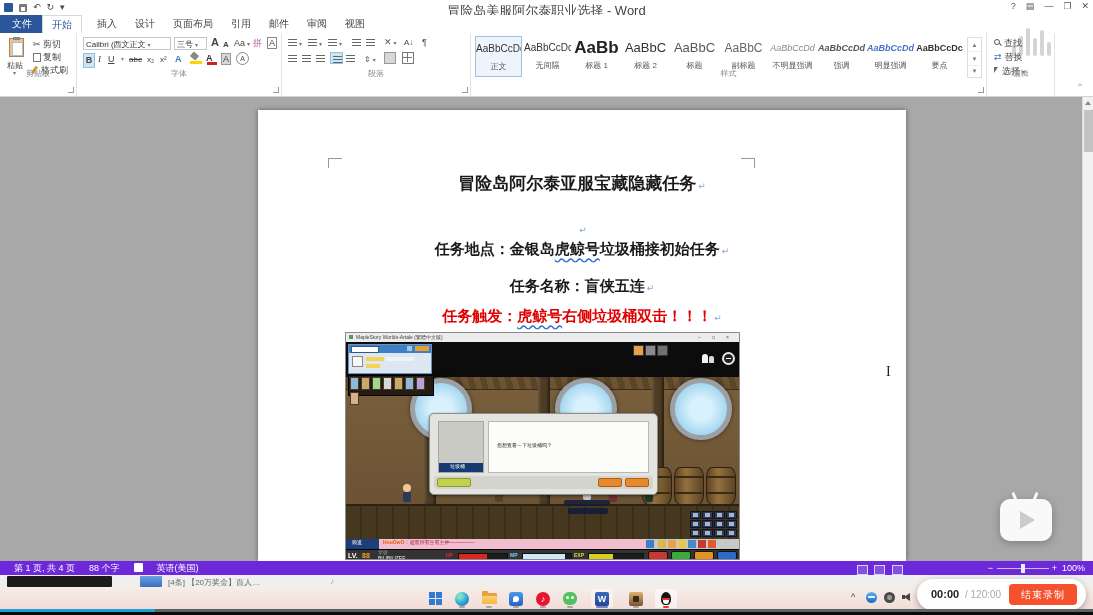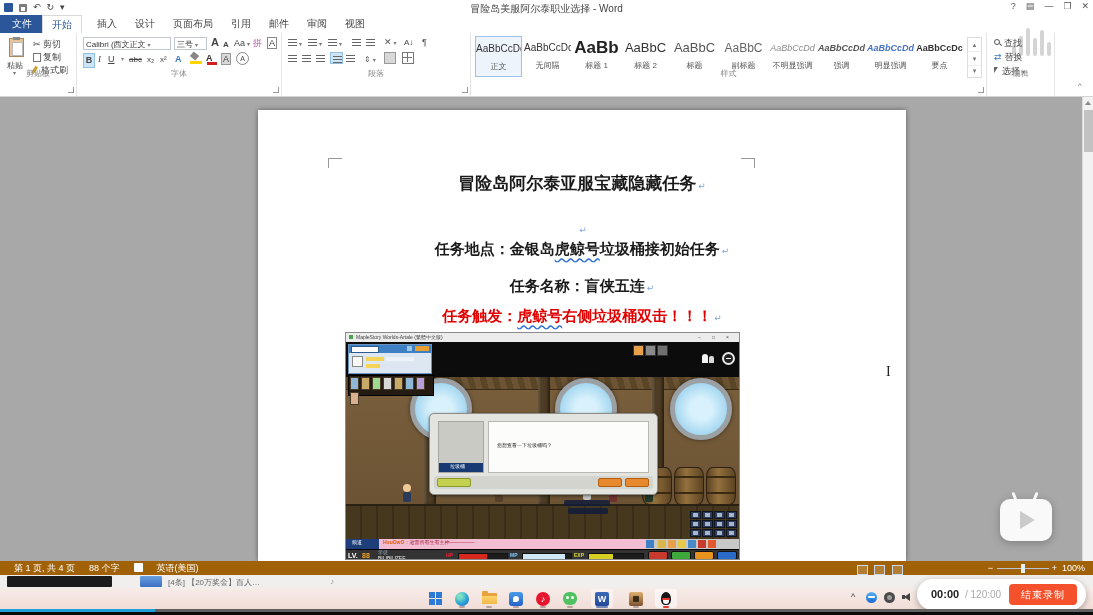--- a/index.html
+++ b/index.html
@@ -9,21 +9,21 @@
   .nw{white-space:nowrap;}
 
   
   .word{position:absolute;left:0;top:0;width:1093px;height:575px;background:#fff;}
   .tbar{position:absolute;left:0;top:0;width:100%;height:15px;background:#fff;font-size:9px;color:#555;}
   .qat{position:absolute;left:4px;top:2px;display:flex;gap:6px;align-items:center;height:11px;}
   .apptile{width:9px;height:9px;background:#2b579a;border-radius:1px;}
   .floppy{width:8px;height:8px;background:#7a7a7a;border-radius:1px;position:relative;}
   .floppy:after{content:"";position:absolute;left:2px;top:3px;width:4px;height:4px;background:#fff;}
   .qglyph{font-size:9px;color:#444;line-height:11px;}
-  .wtitle{position:absolute;left:0;right:0;top:2px;text-align:center;font-size:10px;color:#444;}
+  .wtitle{position:absolute;left:0;right:0;top:2px;text-align:center;font-size:13px;color:#444;}
   .wctl{position:absolute;right:4px;top:1px;display:flex;gap:10px;font-size:9px;color:#555;}
   .signin{position:absolute;right:6px;top:16px;font-size:9px;color:#666;}
 
   .tabs{position:absolute;left:0;top:15px;width:100%;height:18px;background:#fff;border-bottom:1px solid #d9d9d9;font-size:10px;}
   .ftab{position:absolute;left:0;top:0;height:18px;line-height:18px;padding:0 12px;background:#2b579a;color:#fff;}
   .tab{position:absolute;top:0;height:18px;line-height:18px;padding:0 9px;color:#444;}
   .tab.on{color:#2b579a;background:#fff;border:1px solid #d9d9d9;border-bottom:none;box-sizing:border-box;}
 
   .ribbon{position:absolute;left:0;top:33px;width:100%;height:64px;background:#fff;border-bottom:1px solid #d4d4d4;box-sizing:border-box;}
   .rg{position:absolute;top:0;height:63px;border-right:1px solid #e4e4e4;box-sizing:border-box;}
@@ -81,21 +81,21 @@
   .spbody{position:absolute;left:1px;top:8px;width:8px;height:10px;background:#333;border-radius:2px;}
   .ntag{position:absolute;background:rgba(18,28,58,.85);border-radius:2px;}
   .gdlg{position:absolute;left:83px;top:71px;width:227px;height:80px;background:#e3e3df;border:1px solid #8e8e88;border-radius:5px;box-shadow:0 1px 3px rgba(0,0,0,.5);}
   .slot{float:left;width:9px;height:13px;margin:1px;border:1px solid #4a3b28;box-sizing:border-box;}
   .cell{float:left;width:11px;height:8px;margin:0 1px 1px 0;background:#2c3c5c;border:1px solid #10141c;box-sizing:border-box;position:relative;}
   .cell:after{content:"";position:absolute;left:2px;top:1px;width:5px;height:4px;background:#c8d4e8;opacity:.8;}
   .hudbar{position:absolute;height:5px;border:1px solid #111;background:#1c1c1c;}
   .hudfill{height:100%;}
 
   
-  .sbar{position:absolute;left:0;top:561px;width:100%;height:14px;background:#a16207;color:#fff;font-size:9px;}
+  .sbar{position:absolute;left:0;top:561px;width:100%;height:14px;background:#6d28d9;color:#fff;font-size:9px;}
   .sbar .it{float:left;margin-left:14px;line-height:14px;}
   .vi{display:inline-block;width:9px;height:8px;border:1px solid #cdd9ec;background:rgba(255,255,255,.18);margin-left:4px;vertical-align:middle;}
   .toastrow{position:absolute;left:0;top:575px;width:100%;height:13px;background:#f0efee;font-size:8px;color:#666;}
   .taskbar{position:absolute;left:0;top:588px;width:100%;height:21px;background:linear-gradient(#f7ece8,#f1ddd8);}
   .tbi{position:absolute;top:1px;width:22px;height:19px;display:flex;align-items:center;justify-content:center;}
   .runbar{position:absolute;bottom:0;left:50%;transform:translateX(-50%);width:6px;height:2px;border-radius:1px;background:#b7a49e;}
   .progress{position:absolute;left:0;top:609px;width:100%;height:3px;background:#606060;}
   .pfill{position:absolute;left:0;top:0;height:3px;background:#1f9fd8;}
   .blackstrip{position:absolute;left:0;top:612px;width:100%;height:3px;background:#0a0a0a;}
   .pill{position:absolute;left:917px;top:579px;width:169px;height:31px;background:#fff;border-radius:16px;box-shadow:0 2px 6px rgba(0,0,0,.3);}

